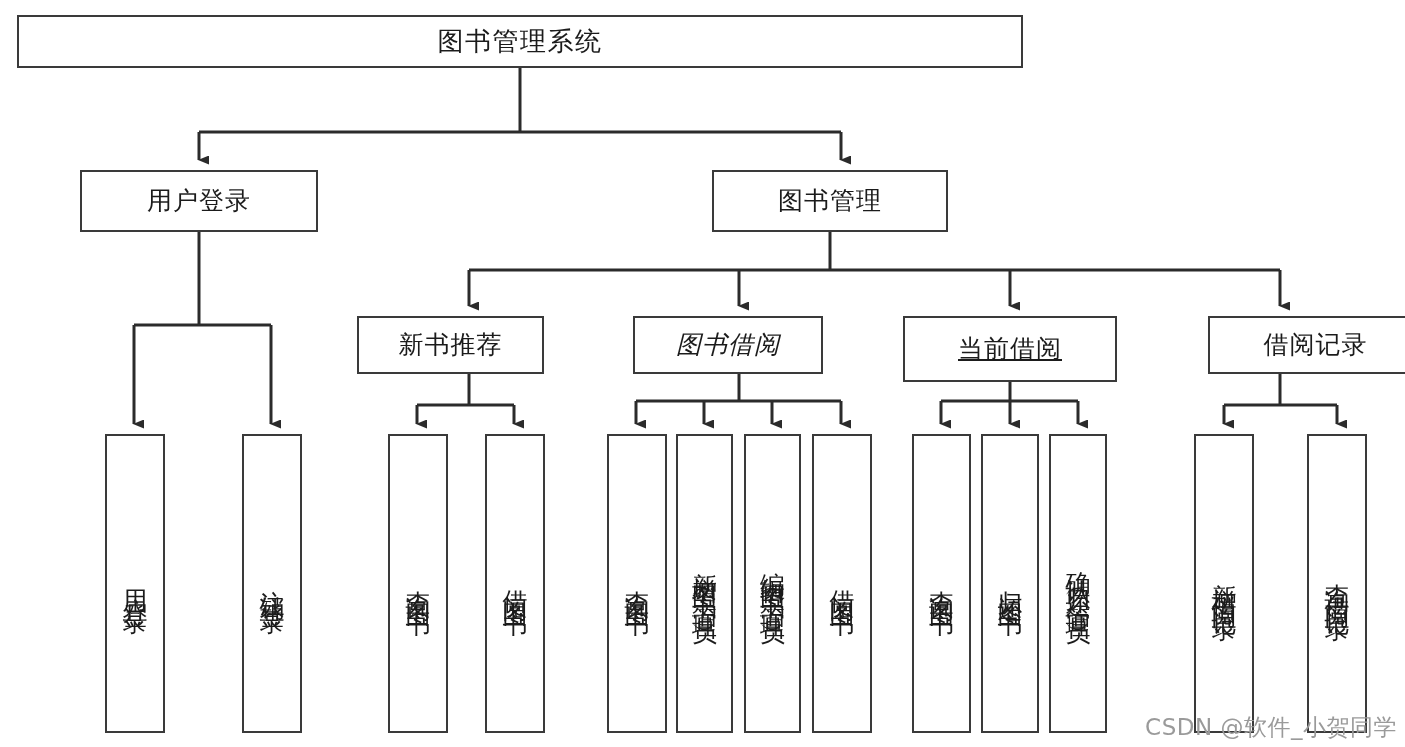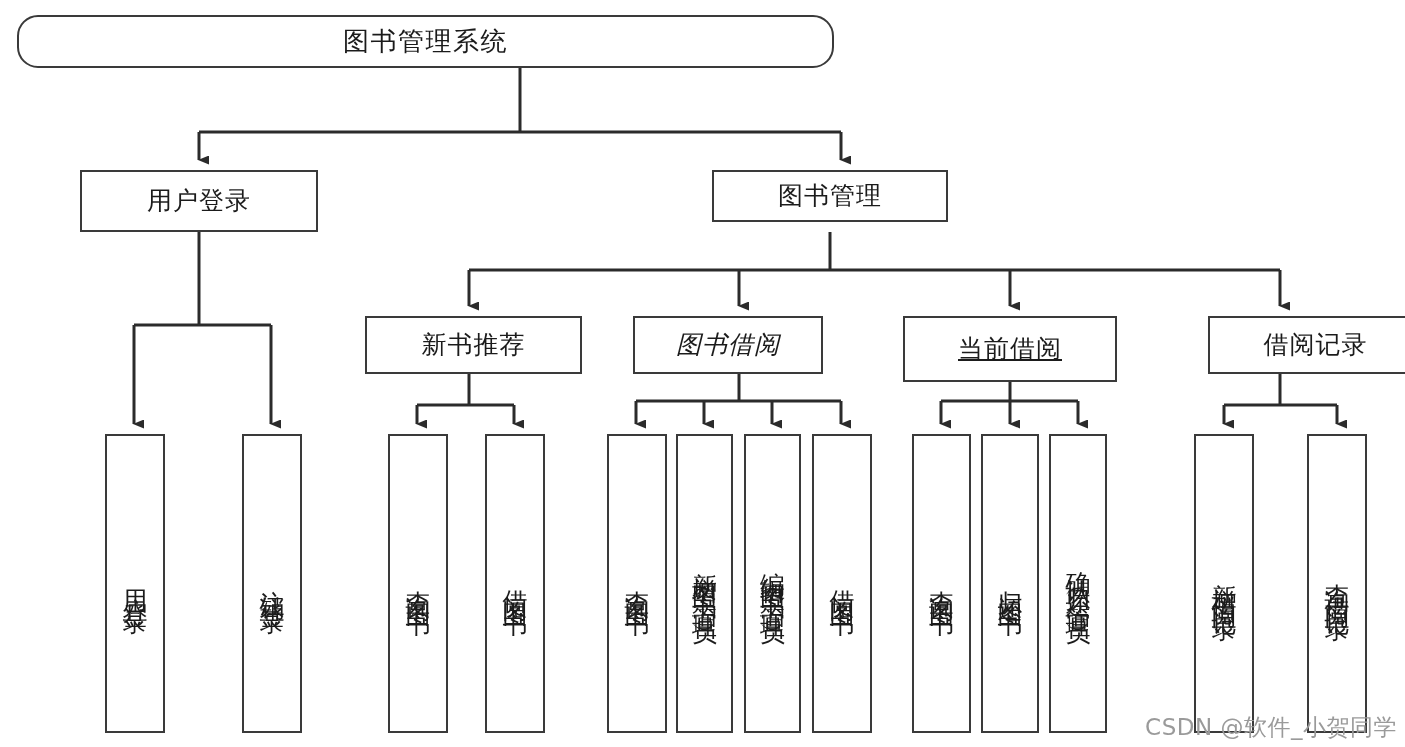--- a/index.html
+++ b/index.html
@@ -125,33 +125,33 @@
       <path d="M 1010,401 L 1010,424" marker-end="url(#arrowhead)"></path>
       <path d="M 1078,401 L 1078,424" marker-end="url(#arrowhead)"></path>
 
       <path d="M 1280,374 L 1280,405"></path>
       <path d="M 1224,405 L 1337,405"></path>
       <path d="M 1224,405 L 1224,424" marker-end="url(#arrowhead)"></path>
       <path d="M 1337,405 L 1337,424" marker-end="url(#arrowhead)"></path>
     </g>
   </svg>
 
-  <div class="node horiz root" style="left:17px; top:15px; width:817px; height:53px;border-radius:21px;">
+  <div class="node horiz root" style="left:17px; top:15px; width:1006px; height:53px;">
     <span class="node-label">图书管理系统</span>
   </div>
 
   <div class="node horiz" style="left:80px; top:170px; width:238px; height:62px;">
     <span class="node-label">用户登录</span>
   </div>
 
-  <div class="node horiz" style="left:712px; top:170px; width:236px; height:52px;">
+  <div class="node horiz" style="left:712px; top:170px; width:236px; height:62px;">
     <span class="node-label">图书管理</span>
   </div>
 
-  <div class="node horiz" style="left:365px; top:316px; width:217px; height:58px;">
+  <div class="node horiz" style="left:357px; top:316px; width:187px; height:58px;">
     <span class="node-label">新书推荐</span>
   </div>
 
   <div class="node horiz" style="left:633px; top:316px; width:190px; height:58px;font-style:italic;">
     <span class="node-label">图书借阅</span>
   </div>
 
   <div class="node horiz" style="left:903px; top:316px; width:214px; height:66px;text-decoration:underline;">
     <span class="node-label">当前借阅</span>
   </div>

